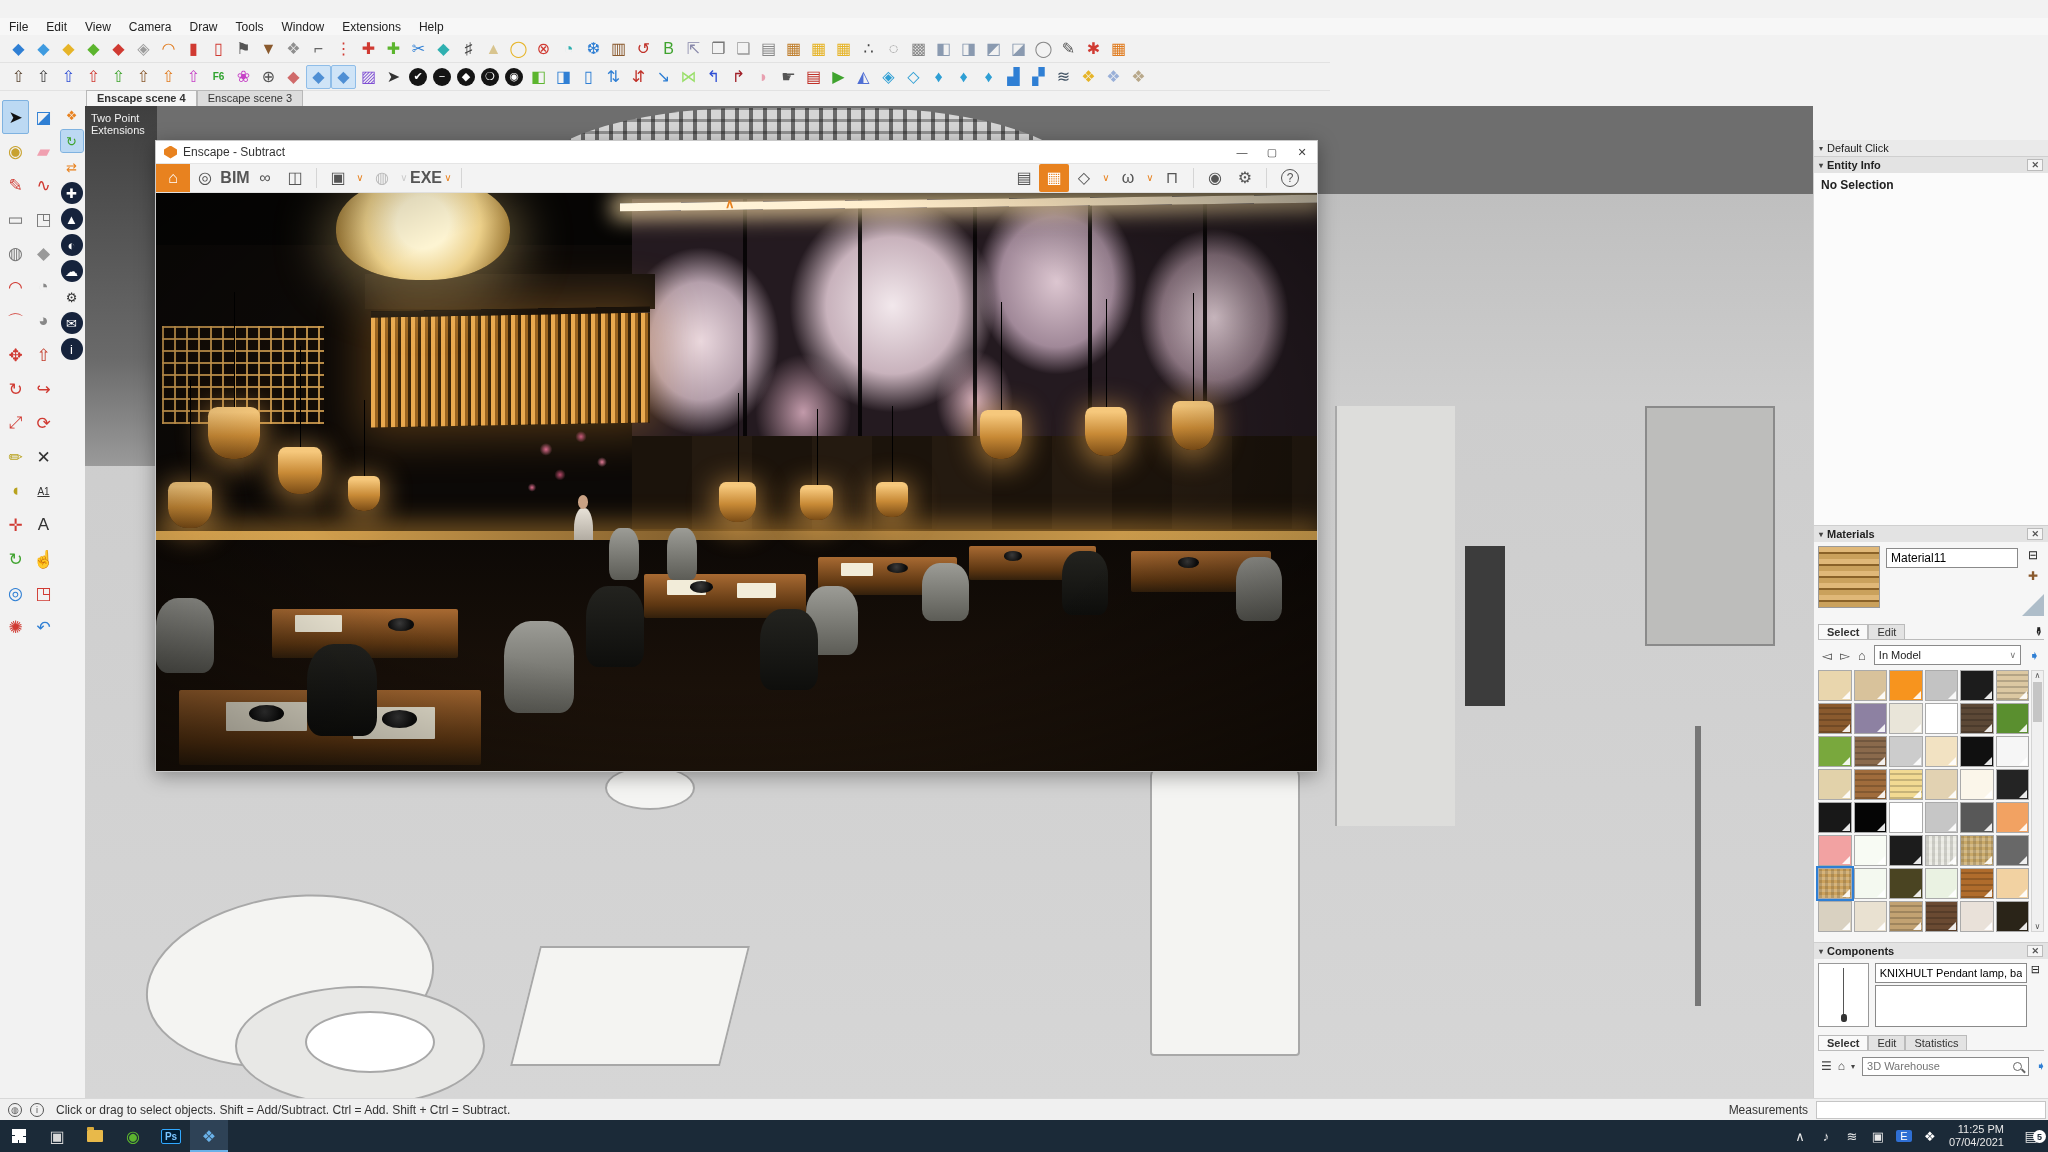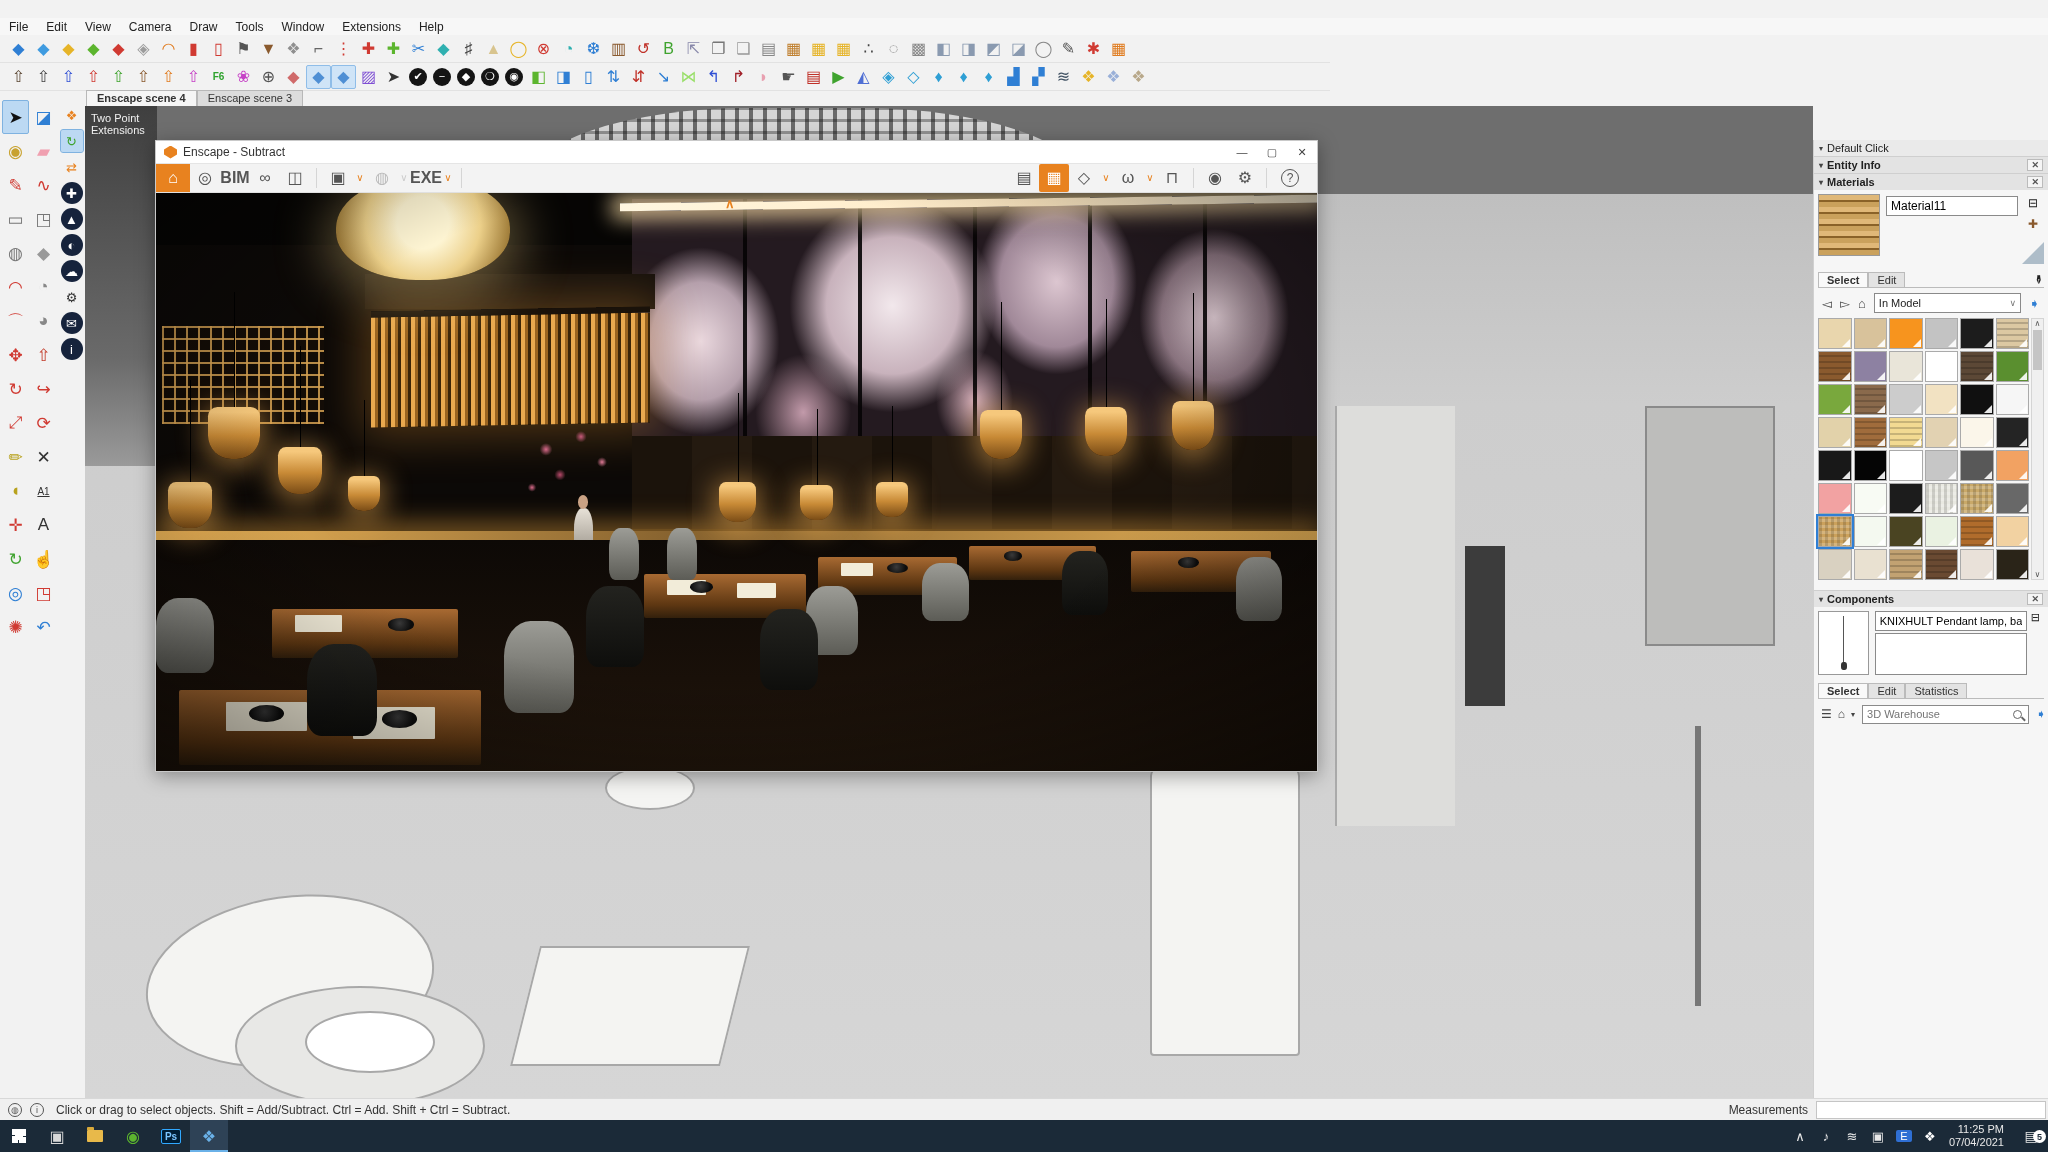--- a/index.html
+++ b/index.html
@@ -521,20 +521,23 @@
   <div id="tray">
     <div class="tray-h">
       <span class="caret">▾</span>
       <span>Default Click</span>
     </div>
 
     <div class="sec-h">
       <span class="caret">▾</span>
       <span>Entity Info</span>
       <span class="x">✕</span>
+    </div>
+    <div id="ei-body">
+      <div id="ei-none">No Selection</div>
     </div>
 
     <div class="sec-h">
       <span class="caret">▾</span>
       <span>Materials</span>
       <span class="x">✕</span>
     </div>
     <div id="mat-body">
       <div id="mat-top">
         <div id="mat-thumb"></div>

